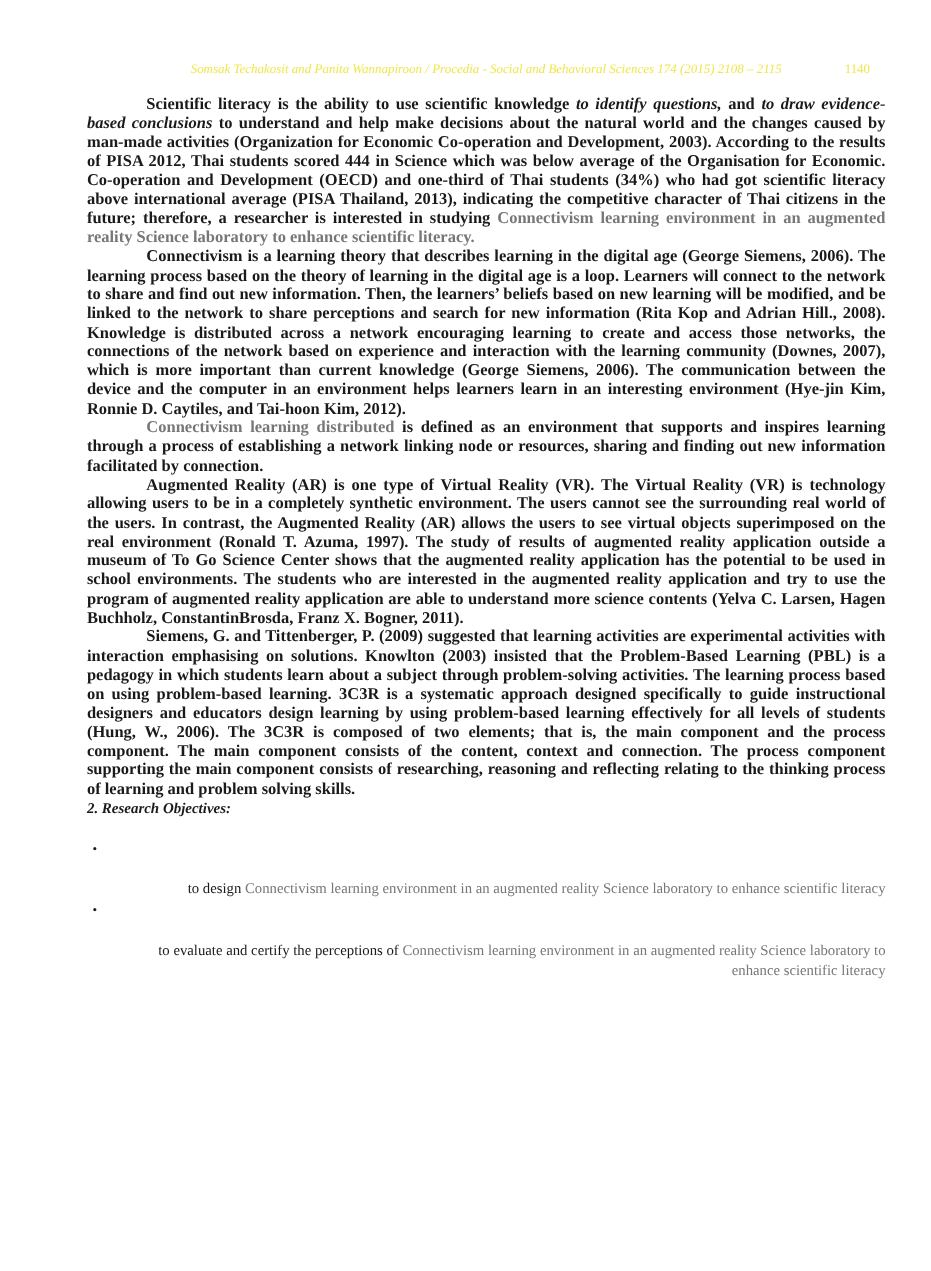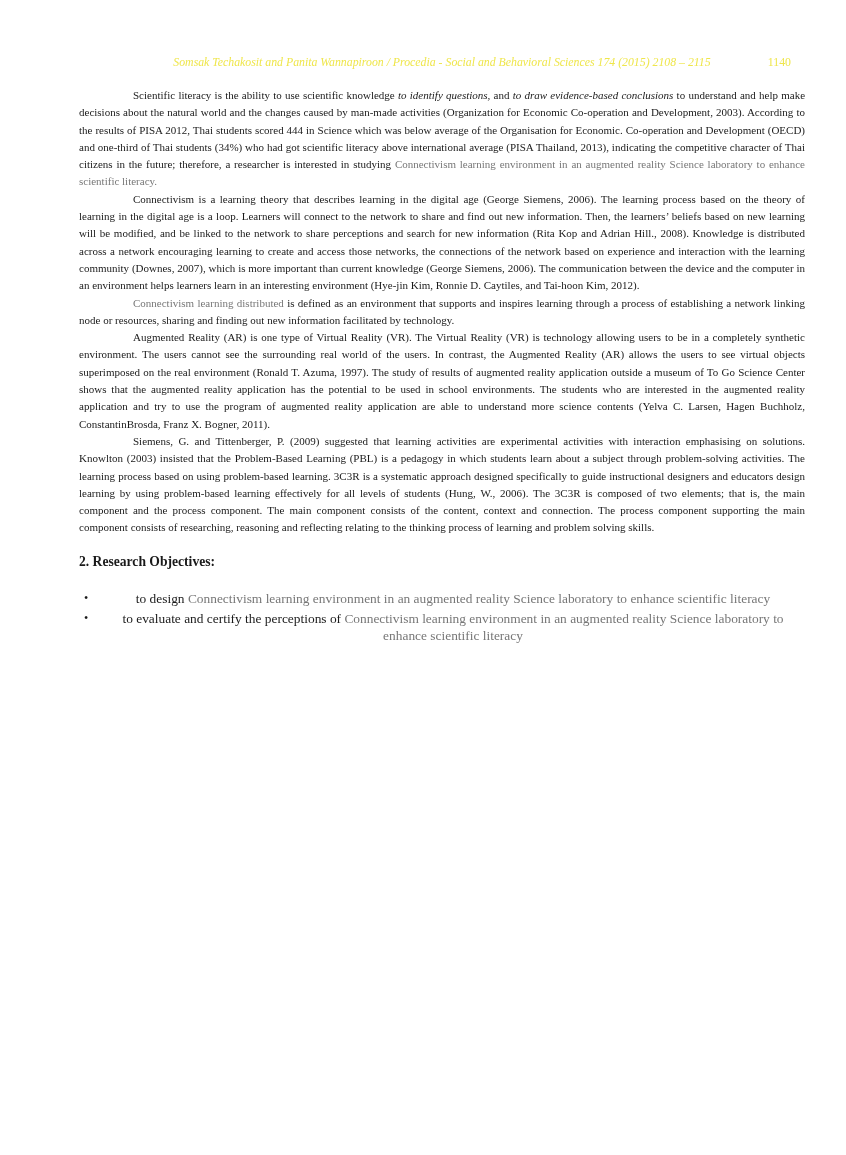--- a/index.html
+++ b/index.html
@@ -32,26 +32,27 @@
     margin: 0 41px 0 79px;
     width: 726px;
     box-sizing: border-box;
   }
   .sec-heading {
     font-size: 13.6px;
     font-weight: bold;
     margin: 30px 0 0 0;
     line-height: 16px;
   }
-  .sec-heading.second { margin-top: 17px; }
+  .sec-heading.second { margin-top: 0; font-style: italic; }
   .body-block {
     margin-top: 18px;
-    font-size: 11px;
+    font-size: 15px;
     line-height: 17.3px;
     text-align: justify;
+    font-weight: bold;
   }
   p.para { margin: 0; padding: 0; }
   p.para.indent { text-indent: 54px; }
   .it { font-style: italic; }
   .muted { color: #777777; }
   ul.objectives {
     list-style: none;
     margin: 20px 0 0 0;
     padding: 0;
     font-size: 13.4px;
@@ -61,41 +62,41 @@
     display: flex;
     margin: 0 0 3px 0;
   }
   .bullet-dot {
     width: 17px;
     flex: 0 0 17px;
     margin-left: 5px;
     font-size: 12px;
     color: #1a1a1a;
   }
-  .bullet-text { flex: 1; text-align: center; }
+  .bullet-text { flex: 1; text-align: right; margin-top: 36px; }
 </style>
 </head>
 <body>
 
 <div class="page">
 
   <div class="running-head">
     <span class="rh-text">Somsak Techakosit and Panita Wannapiroon / Procedia - Social and Behavioral Sciences 174 (2015) 2108 – 2115</span>
     <span class="rh-page">1140</span>
   </div>
 
   <div class="content">
 
 
     <div class="body-block">
       <p class="para indent"><span>Scientific literacy is the ability to use scientific knowledge </span><span class="it">to identify questions,</span><span> and </span><span class="it">to draw evidence-based conclusions</span><span> to understand and help make decisions about the natural world and the changes caused by man-made activities (Organization for Economic Co-operation and Development, 2003).  According to the results of PISA 2012, Thai students scored 444 in Science which was below average of the Organisation for Economic. Co-operation and Development (OECD) and one-third of Thai students (34%) who had got scientific literacy above international average (PISA Thailand, 2013), indicating the competitive character of Thai citizens in the future; therefore, a researcher is interested in studying </span><span class="muted">Connectivism learning environment in an augmented reality Science laboratory to enhance scientific literacy.</span></p>
 
       <p class="para indent"><span>Connectivism is a learning theory that describes learning in the digital age (George Siemens, 2006).  The learning process based on the theory of learning in the digital age is a loop.  Learners will connect to the network to share and find out new information.  Then, the learners’ beliefs based on new learning will be modified, and be linked to the network to share perceptions and search for new information (Rita Kop and Adrian Hill., 2008).  Knowledge is distributed across a network encouraging learning to create and access those networks, the connections of the network based on experience and interaction with the learning community (Downes, 2007), which is more important than current knowledge (George Siemens, 2006).  The communication between the device and the computer in an environment helps learners learn in an interesting environment (Hye-jin Kim, Ronnie D. Caytiles, and Tai-hoon Kim, 2012).</span></p>
 
-      <p class="para indent"><span class="muted">Connectivism learning distributed</span><span> is defined as an environment that supports and inspires learning through a process of establishing a network linking node or resources, sharing and finding out new information facilitated by technology.</span></p>
+      <p class="para indent"><span class="muted">Connectivism learning distributed</span><span> is defined as an environment that supports and inspires learning through a process of establishing a network linking node or resources, sharing and finding out new information facilitated by connection.</span></p>
 
       <p class="para indent"><span>Augmented Reality (AR) is one type of Virtual Reality (VR).  The Virtual Reality (VR) is technology allowing users to be in a completely synthetic environment.  The users cannot see the surrounding real world of the users.  In contrast, the Augmented Reality (AR) allows the users to see virtual objects superimposed on the real environment (Ronald T. Azuma, 1997).  The study of results of augmented reality application outside a museum of To Go Science Center shows that the augmented reality application has the potential to be used in school environments.  The students who are interested in the augmented reality application and try to use the program of augmented reality application are able to understand more science contents (Yelva C. Larsen, Hagen Buchholz, ConstantinBrosda, Franz X. Bogner, 2011).</span></p>
 
       <p class="para indent"><span>Siemens, G. and Tittenberger, P. (2009) suggested that learning activities are experimental activities with interaction emphasising on solutions.  Knowlton (2003) insisted that the Problem-Based Learning (PBL) is a pedagogy in which students learn about a subject through problem-solving activities.  The learning process based on using problem-based learning.  3C3R is a systematic approach designed specifically to guide instructional designers and educators design learning by using problem-based learning effectively for all levels of students (Hung, W., 2006).  The 3C3R is composed of two elements; that is, the main component and the process component.  The main component consists of the content, context and connection.  The process component supporting the main component consists of researching, reasoning and reflecting relating to the thinking process of learning and problem solving skills.</span></p>
     </div>
 
     <div class="sec-heading second">2. Research Objectives:</div>
 
     <ul class="objectives">
       <li>

